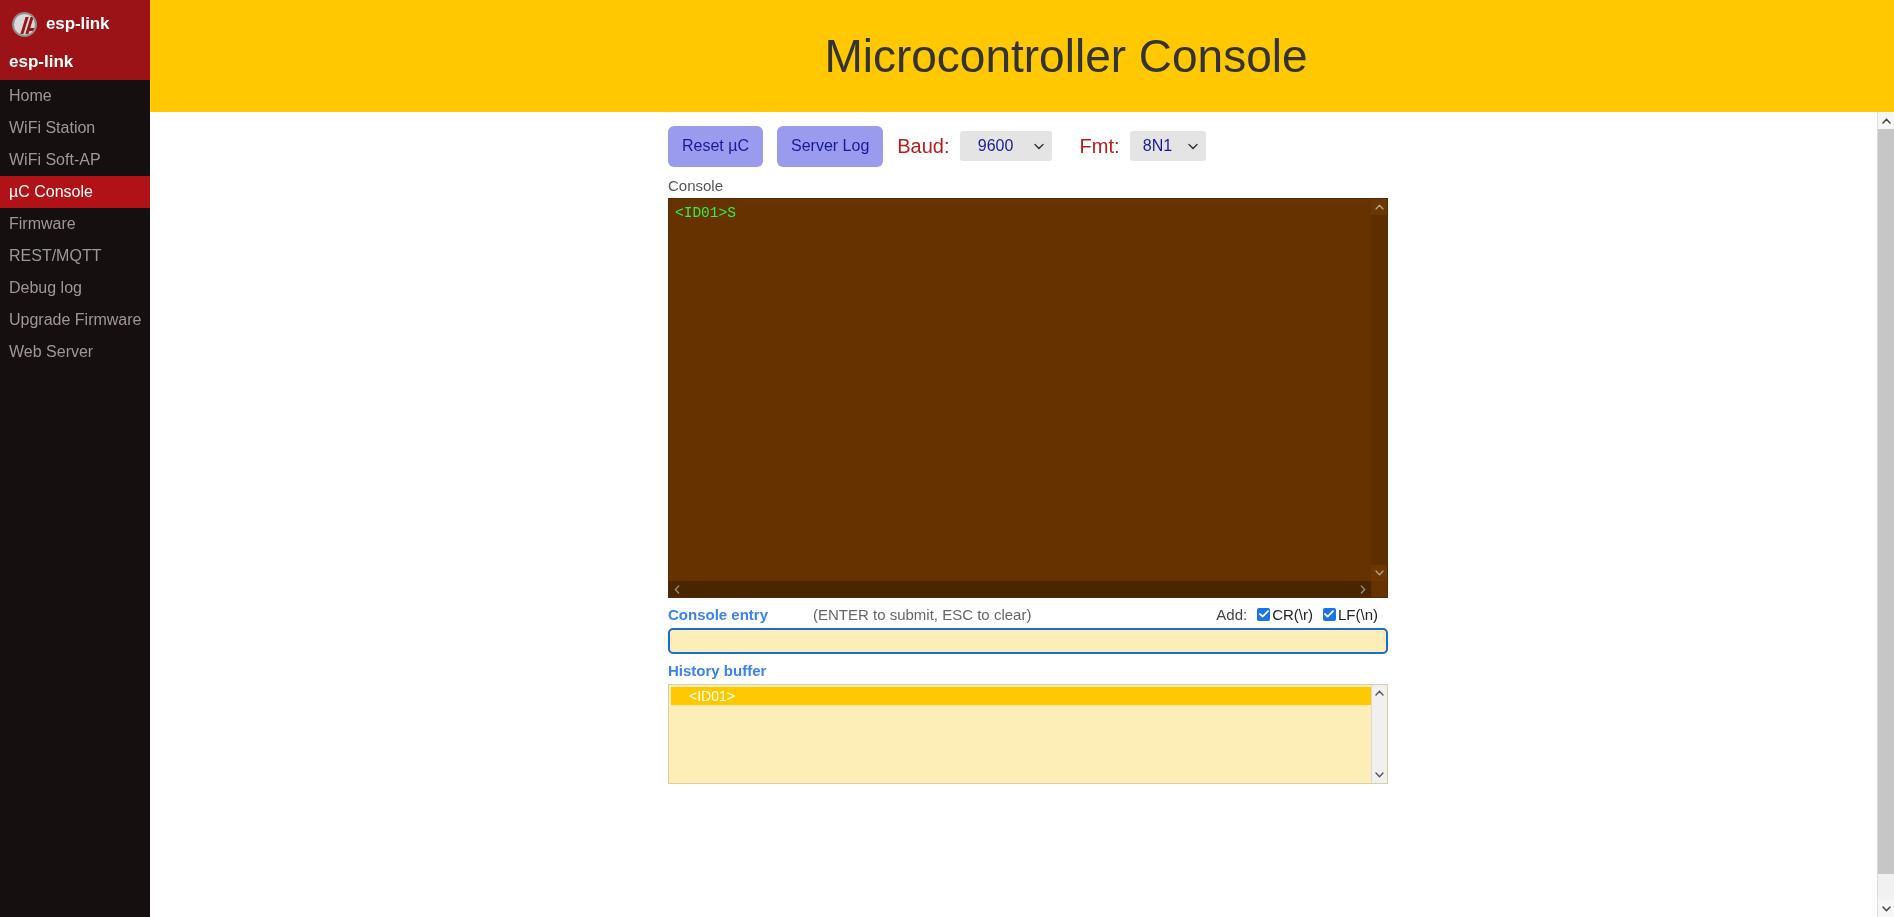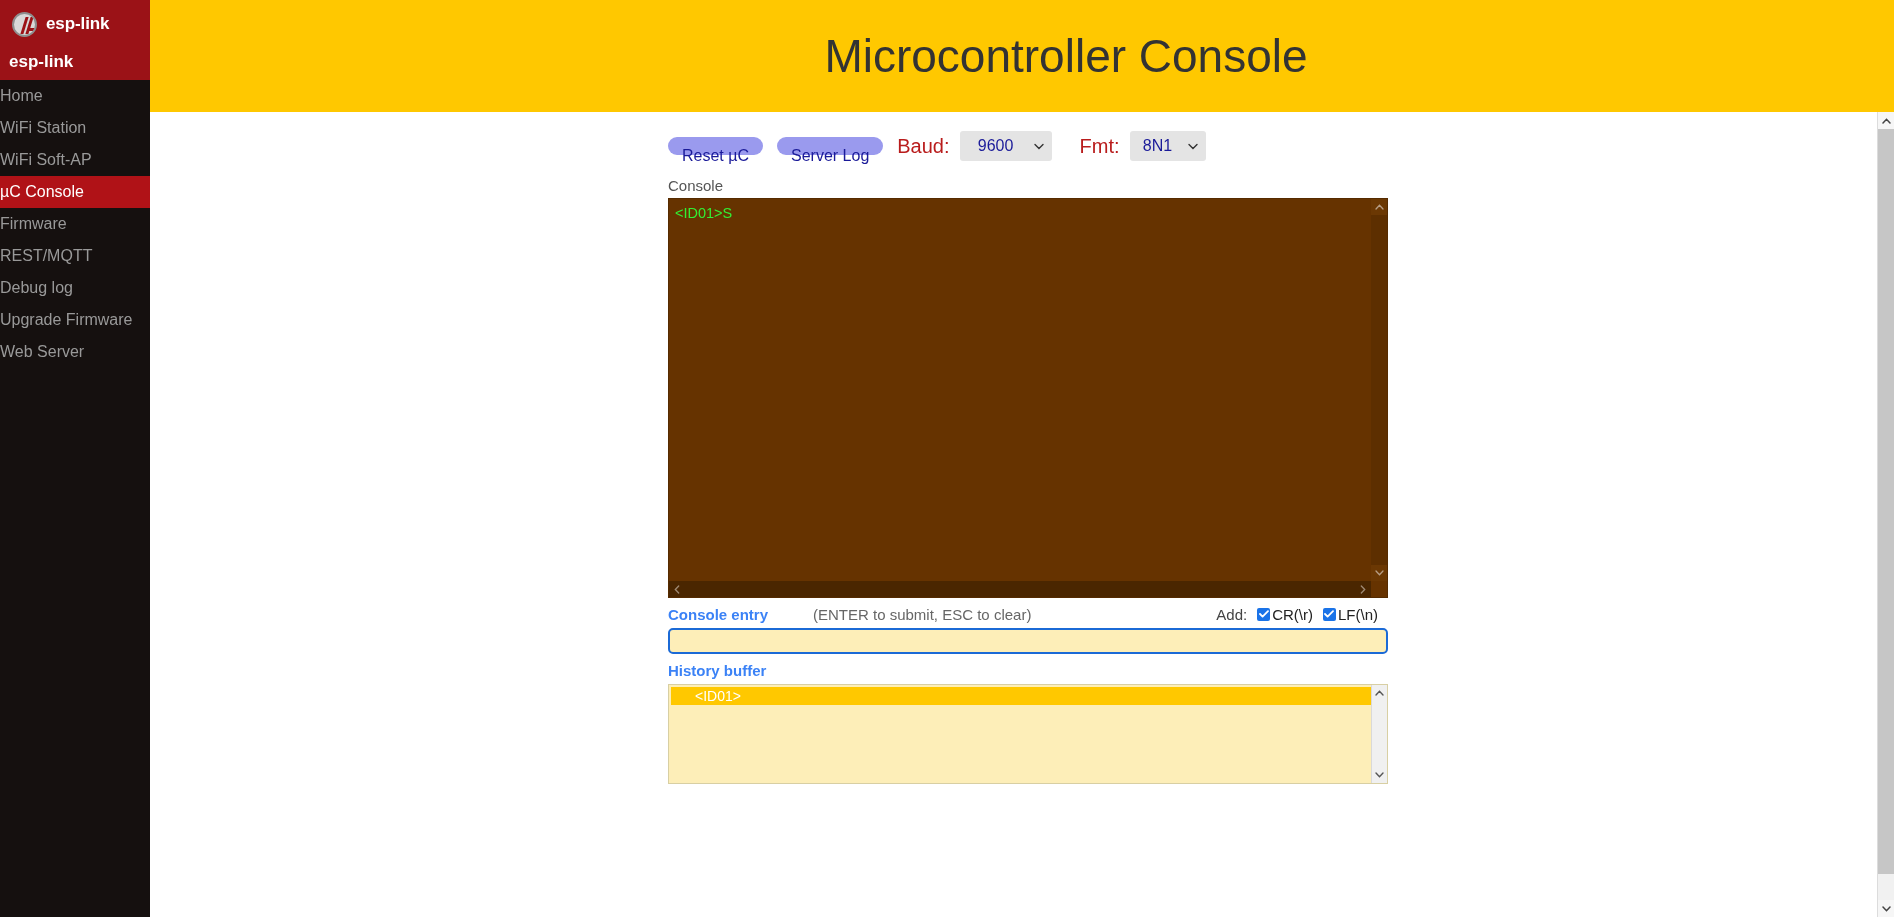--- a/index.html
+++ b/index.html
@@ -81,20 +81,21 @@
     font-weight: bold;
     padding: 3px 0 7px 9px;
     line-height: 22px;
   }
 
   .nav-item {
     display: block;
     color: #999999;
     font-size: 16px;
     line-height: 32px;
+    padding-left: 9px;
     text-decoration: none;
     background: #15100f;
     white-space: nowrap;
   }
   .nav-item.active {
     background: #b01217;
     color: #ffffff;
   }
 
   
@@ -136,24 +137,24 @@
   .toolbar {
     display: flex;
     align-items: center;
     height: 38px;
     gap: 0;
   }
   .btn {
     background: #9a9aee;
     color: #1a1a99;
     border: none;
-    border-radius: 14px;
+    border-radius: 6px;
     font-size: 16px;
     font-family: "Liberation Sans", sans-serif;
-    height: 18px;
+    height: 41px;
     padding: 4px 14px;
     cursor: pointer;
     margin-right: 14px;
     line-height: 30px;
   }
   .field-label {
     color: #b91c1c;
     font-size: 20px;
     margin-right: 10px;
   }
@@ -201,21 +202,21 @@
     height: 400px;
     background: #663300;
     border: 1px solid #552b00;
     overflow: hidden;
   }
   .console-text {
     position: absolute;
     left: 6px; top: 6px;
     right: 20px;
     color: #33ee33;
-    font-family: Liberation Sans, sans-serif;
+    font-family: Liberation Mono, monospace;
     font-size: 14.5px;
     line-height: 17px;
     white-space: pre;
     margin: 0;
   }
   
   .sb-v {
     position: absolute;
     right: 0; top: 0;
     width: 16px;
@@ -320,21 +321,21 @@
     position: relative;
     width: 720px;
     height: 100px;
     background: #fdeeb8;
     border: 1px solid #d8cfa3;
     overflow: hidden;
     margin-top: 3px;
   }
   .hist-item {
     margin: 2px 16px 0 2px;
-    padding: 1px 24px;
+    padding: 1px 18px;
     font-size: 14px;
     color: #ffffff;
     background: #ffc800;
     font-family: "Liberation Sans", sans-serif;
     cursor: pointer;
   }
   .hist-sb {
     position: absolute;
     right: 0; top: 0; bottom: 0;
     width: 16px;

